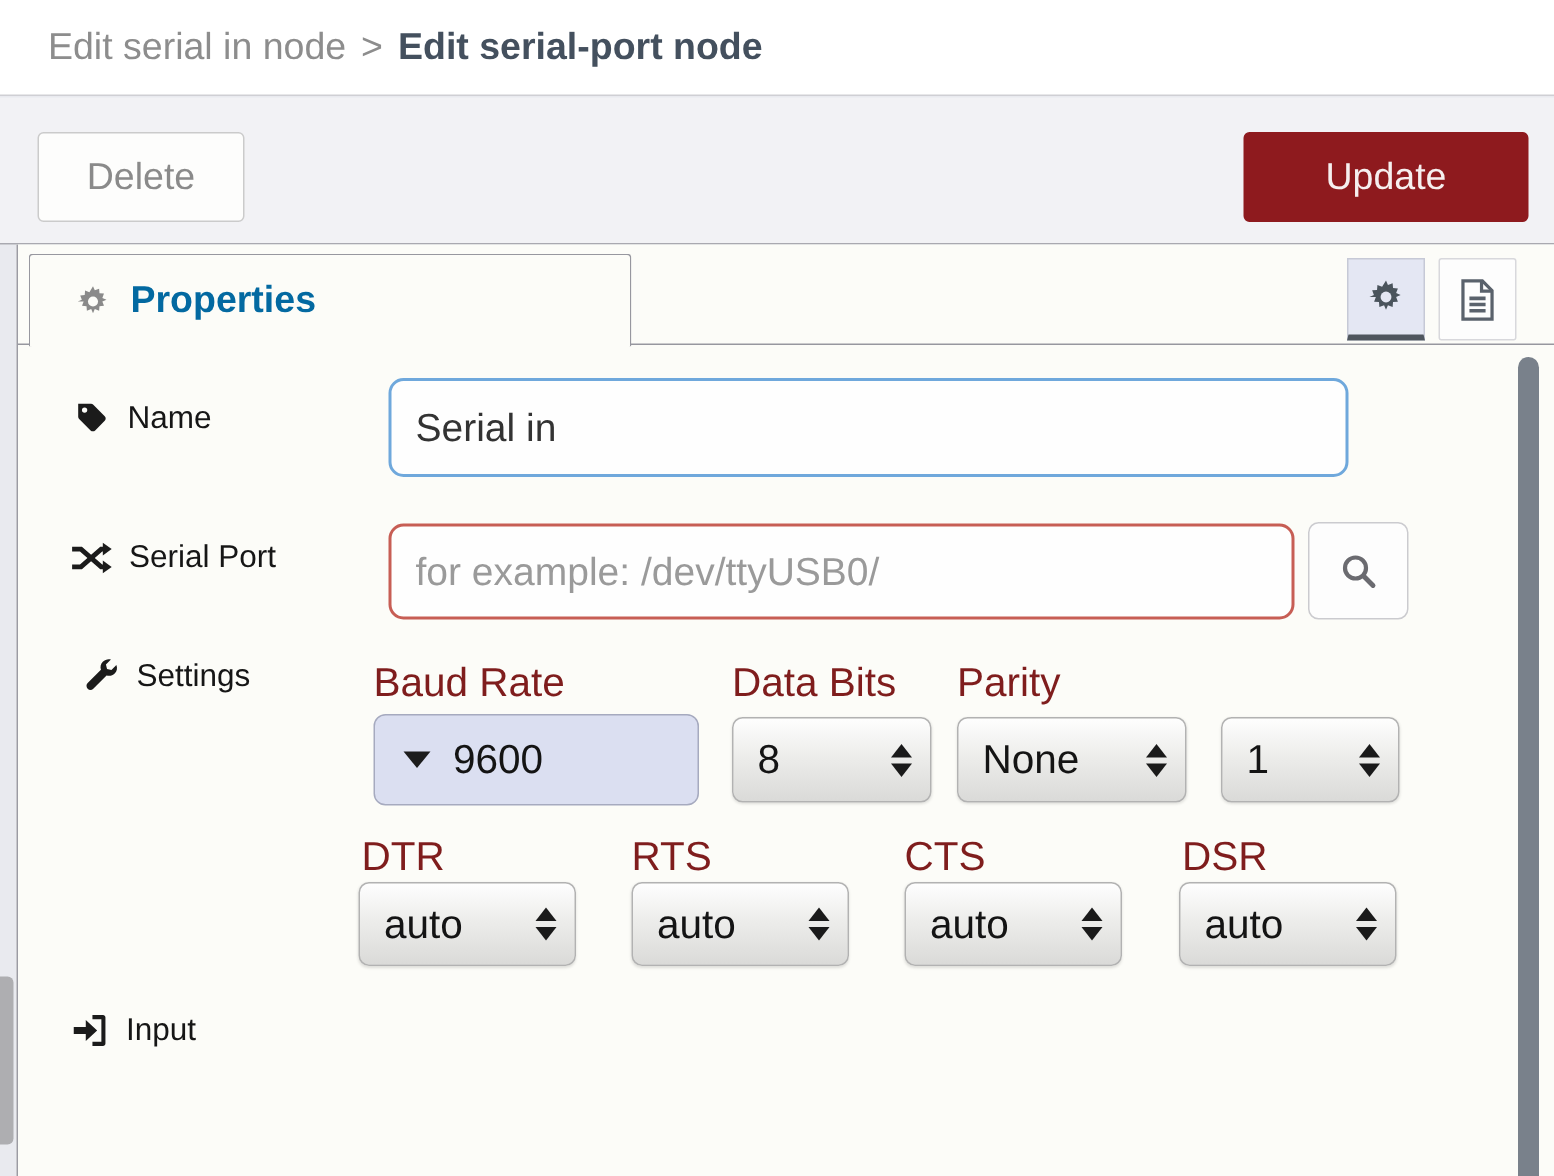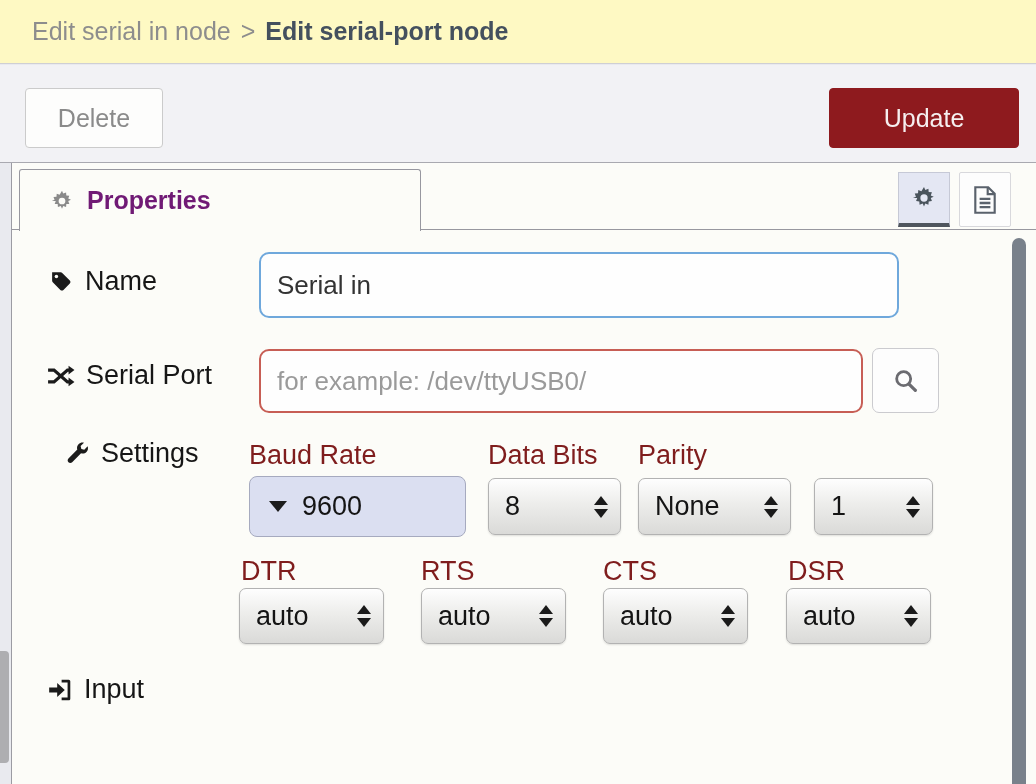--- a/index.html
+++ b/index.html
@@ -7,21 +7,21 @@
   body {
     width:1036px; height:784px; position:relative; overflow:hidden;
     background:#E9EAEF;
     font-family:"Liberation Sans", sans-serif;
     -webkit-font-smoothing:antialiased;
   }
 
   
   .dlg-header {
     position:absolute; left:0; top:0; width:1036px; height:64px;
-    background:#fef9c3; border-bottom:1px solid #CFCFD4;
+    background:#ffffff; border-bottom:1px solid #CFCFD4;
     display:flex; align-items:center; padding-left:32px;
   }
   .crumb-parent { color:#8D8D8D; font-size:25px; }
   .crumb-sep    { color:#8D8D8D; font-size:25px; margin:0 10px; }
   .crumb-current{ color:#44505E; font-size:25px; font-weight:bold; }
 
   
   .dlg-toolbar {
     position:absolute; left:0; top:65px; width:1036px; height:98px;
     background:#F2F2F5; border-bottom:1px solid #A9A9B0;
@@ -40,40 +40,40 @@
   .panel {
     position:absolute; left:11px; top:163px; width:1025px; height:621px;
     background:#FCFCF8; border-left:1px solid #9B9BA3;
   }
   .tab-line { position:absolute; left:0; top:66px; width:1025px; height:1px; background:#97979F; }
   .tab-properties {
     position:absolute; left:7px; top:6px; width:402px; height:62px;
     background:#FCFCF8; border:1px solid #97979F; border-bottom:none;
     border-radius:3px 3px 0 0; z-index:2;
     display:flex; align-items:center; gap:13px; padding-left:30px;
-    font-size:25px; font-weight:bold; color:#701a75; cursor:pointer;
+    font-size:25px; font-weight:bold; color:#0369a1; cursor:pointer;
   }
   .panel-btn {
     position:absolute; top:9px; width:52px; height:55px; z-index:2;
     display:flex; align-items:center; justify-content:center; cursor:pointer;
   }
   .panel-btn-gear {
     left:886px; background:#E4E7F3; border:1px solid #C6C9D6;
     border-bottom:4px solid #4F565E;
   }
   .panel-btn-doc { left:947px; background:#FDFDFD; border:1px solid #D8D8DC; border-radius:2px; }
 
   
   .row-label {
     position:absolute; display:flex; align-items:center; gap:11px;
-    font-size:27px; color:#161616;
+    font-size:21px; color:#161616;
   }
   .lbl-name     { left:48px; top:266px; }
   .lbl-serial   { left:46px; top:360px; }
-  .lbl-settings { left:64px; top:438px;justify-content:center; }
+  .lbl-settings { left:54px; top:438px;justify-content:center; }
   .lbl-input    { left:46px; top:674px; }
 
   .text-input {
     position:absolute; background:#FEFEFE; font-family:inherit;
     font-size:26px; color:#333; padding:0 16px; outline:none;
   }
   .text-input::placeholder { color:#9A9A9A; }
   .name-input   { left:258px; top:252px; width:640px; height:66px; border:2px solid #6FA8DC; border-radius:10px; }
   .serial-input { left:258px; top:349px; width:604px; height:64px; border:2px solid #C75E55; border-radius:10px; }
 

